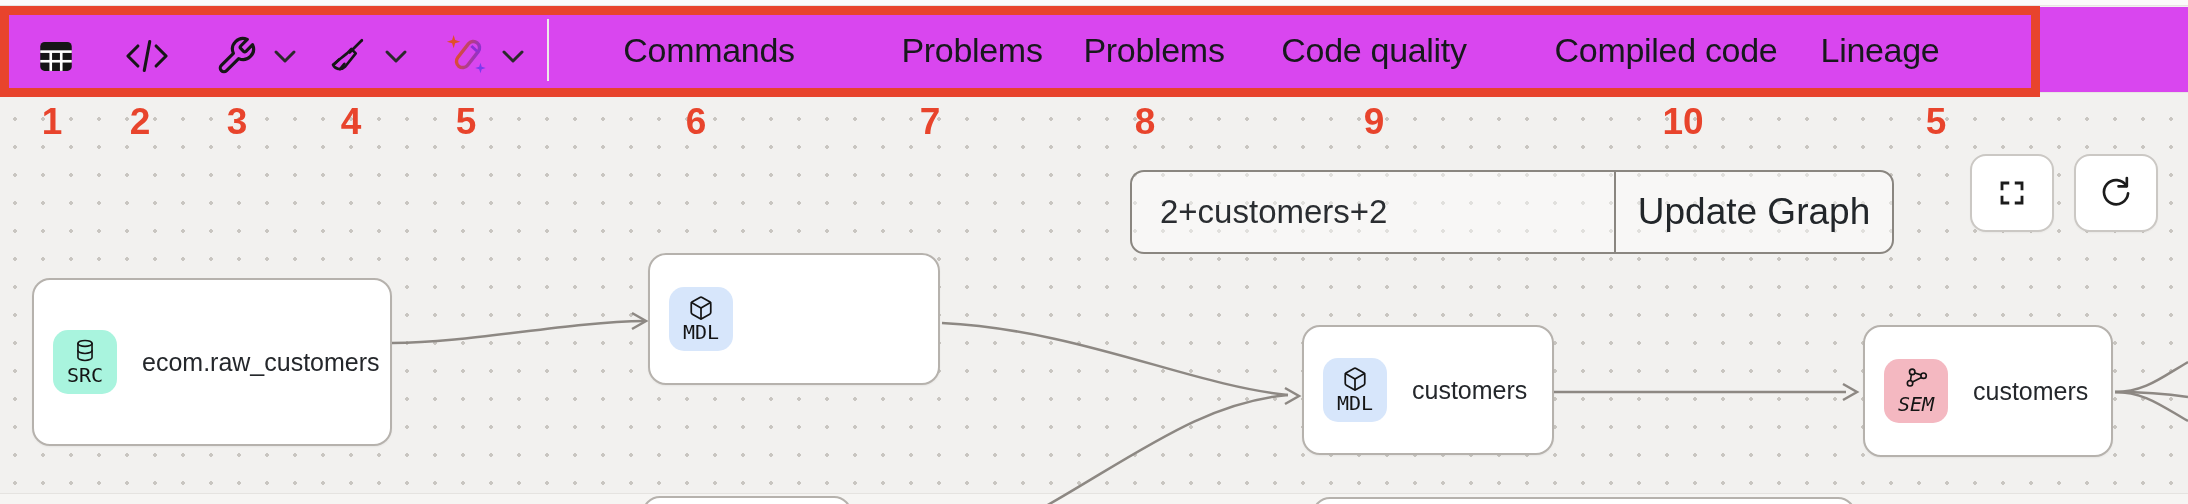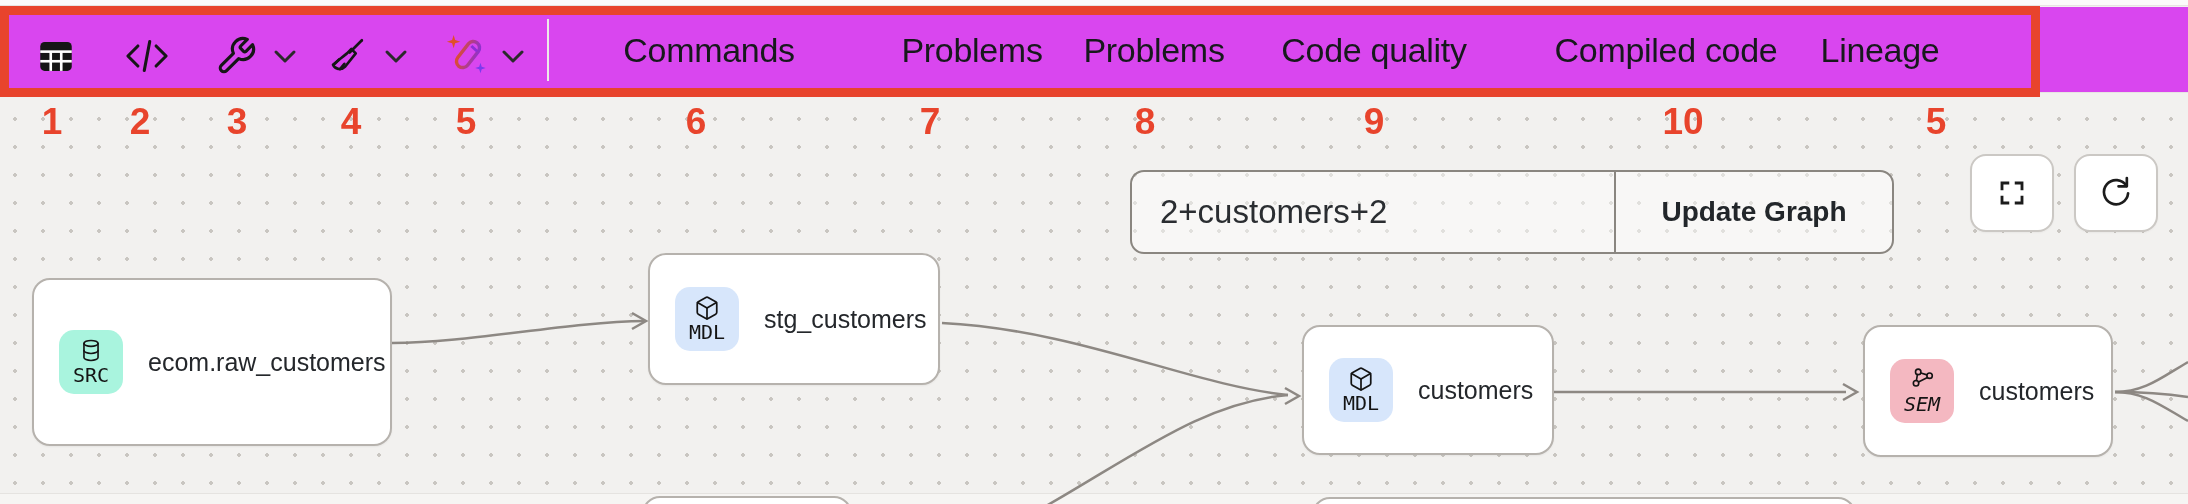--- a/index.html
+++ b/index.html
@@ -26,40 +26,40 @@
   .canvas{position:absolute;left:0;top:93px;width:2188px;height:411px;background-color:#f2f1ef;
           background-image:radial-gradient(circle,#c9c6c1 2px,rgba(0,0,0,0) 2.1px);
           background-size:28px 28px;background-position:1px 12px;}
   .bottom-strip{position:absolute;left:0;top:493px;width:2188px;height:11px;background:#f6f5f3;
                 border-top:1px solid #e5e3e0;box-sizing:border-box;z-index:3;}
 
   .edges{position:absolute;left:0;top:0;width:2188px;height:504px;z-index:4;pointer-events:none;}
   .edges path{stroke:#8d8883;stroke-width:2.5;fill:none;}
 
   .node{position:absolute;background:#fff;border:2px solid #b6b2ad;border-radius:18px;
-        display:flex;align-items:center;padding-left:25px;gap:25px;box-sizing:border-box;z-index:5;
+        display:flex;align-items:center;padding-left:19px;gap:25px;box-sizing:border-box;z-index:5;
         box-shadow:0 1px 2px rgba(0,0,0,0.05);}
   .node-label{font-size:25px;color:#24272b;white-space:nowrap;}
   .badge{width:64px;height:64px;border-radius:15px;display:flex;flex-direction:column;
          align-items:center;justify-content:center;gap:0px;flex-shrink:0;}
   .badge-src{background:#a9f4de;}
   .badge-mdl{background:#d7e6fb;}
   .badge-sem{background:#f4b8c1;font-style:italic;}
   .badge-text{font-family:"DejaVu Sans Mono","Liberation Mono",monospace;font-size:20px;
               color:#141414;line-height:22px;}
   .node-partial{position:absolute;background:#fff;border:2px solid #b6b2ad;border-radius:18px;
                 height:44px;z-index:5;}
 
   .filterbar{position:absolute;left:1130px;top:163px;width:764px;height:84px;
              border:2px solid #8a8680;border-radius:14px;background:rgba(255,255,255,0.45);
              display:flex;align-items:stretch;box-sizing:border-box;z-index:10;margin-top:7px;}
   .filter-input{flex:1;background:transparent;border:none;outline:none;font-size:33px;
                 color:#2a2d31;padding:0 0 0 28px;font-family:"Liberation Sans","DejaVu Sans",sans-serif;}
   .filter-divider{width:2px;background:#8a8680;}
-  .filter-btn{width:276px;background:transparent;border:none;font-size:28px;font-weight:700;
+  .filter-btn{width:276px;background:transparent;border:none;font-size:37px;font-weight:400;
               color:#22262a;cursor:pointer;font-family:"Liberation Sans","DejaVu Sans",sans-serif;}
 
   .ctrl-btn{position:absolute;width:84px;height:78px;background:#fff;border:2px solid #cbc8c4;
             border-radius:16px;display:flex;align-items:center;justify-content:center;
             box-sizing:border-box;z-index:10;cursor:pointer;box-shadow:0 1px 2px rgba(0,0,0,0.04);}
 </style>
 </head>
 <body>
 
 <div class="top-strip"></div>
@@ -215,21 +215,20 @@
 
 <div class="node" style="left:648px;top:253px;width:292px;height:132px;">
   <div class="badge badge-mdl">
     <svg width="26" height="26" viewBox="0 0 24 24" stroke="#141414" stroke-width="1.6" fill="none" stroke-linecap="round" stroke-linejoin="round">
       <path d="M21 16V8a2 2 0 0 0-1-1.73l-7-4a2 2 0 0 0-2 0l-7 4A2 2 0 0 0 3 8v8a2 2 0 0 0 1 1.73l7 4a2 2 0 0 0 2 0l7-4A2 2 0 0 0 21 16z"></path>
       <polyline points="3.27 6.96 12 12.01 20.73 6.96"></polyline>
       <line x1="12" y1="22.08" x2="12" y2="12"></line>
     </svg>
     <span class="badge-text">MDL</span>
   </div>
-  <span class="node-label">stg_customers</span>
 </div>
 
 <div class="node" style="left:1302px;top:325px;width:252px;height:130px;">
   <div class="badge badge-mdl">
     <svg width="26" height="26" viewBox="0 0 24 24" stroke="#141414" stroke-width="1.6" fill="none" stroke-linecap="round" stroke-linejoin="round">
       <path d="M21 16V8a2 2 0 0 0-1-1.73l-7-4a2 2 0 0 0-2 0l-7 4A2 2 0 0 0 3 8v8a2 2 0 0 0 1 1.73l7 4a2 2 0 0 0 2 0l7-4A2 2 0 0 0 21 16z"></path>
       <polyline points="3.27 6.96 12 12.01 20.73 6.96"></polyline>
       <line x1="12" y1="22.08" x2="12" y2="12"></line>
     </svg>
     <span class="badge-text">MDL</span>

